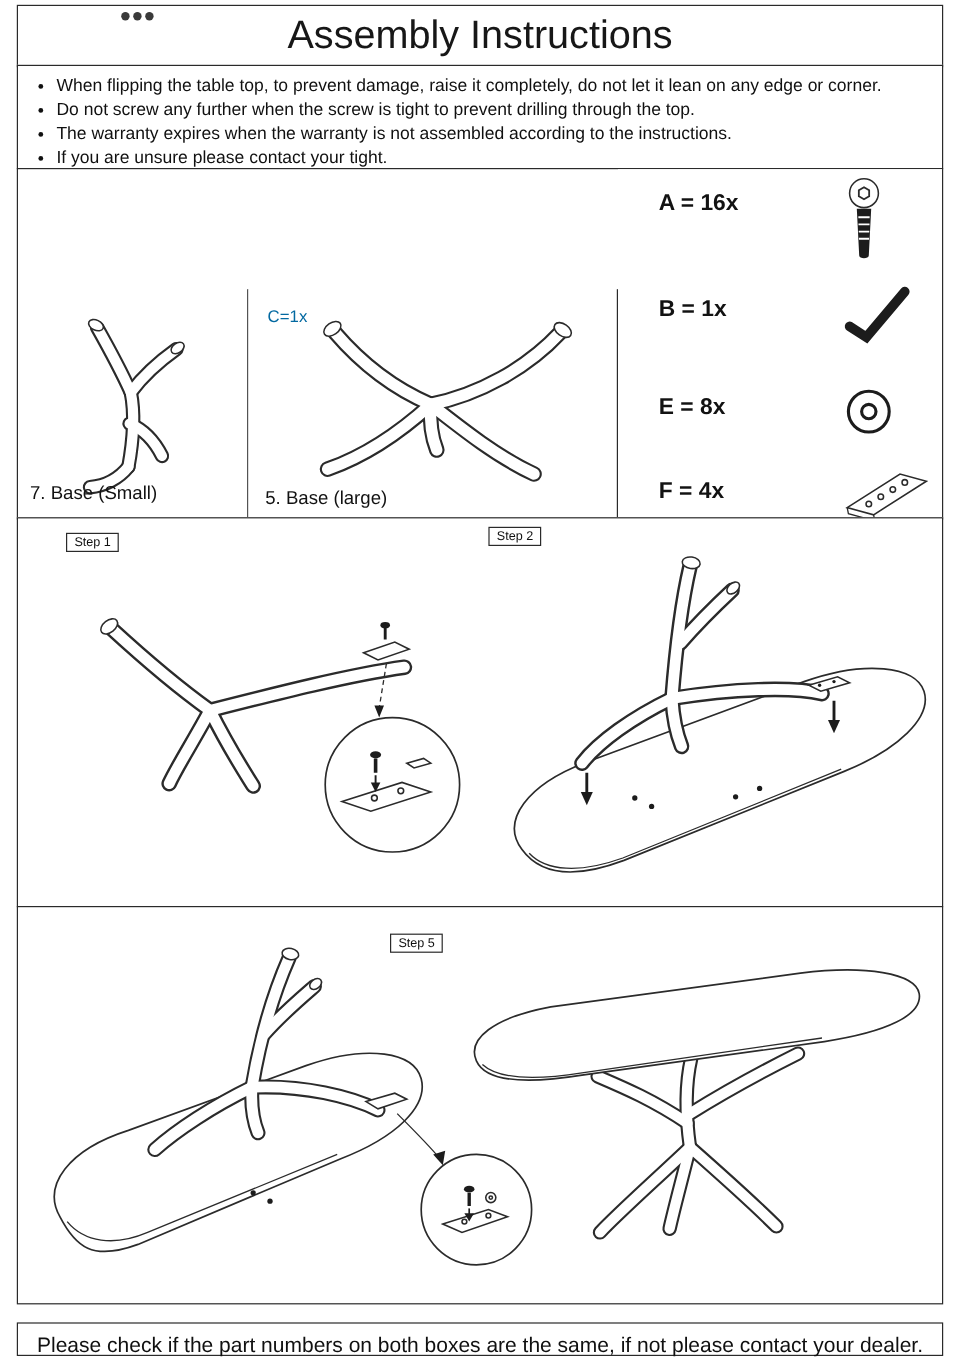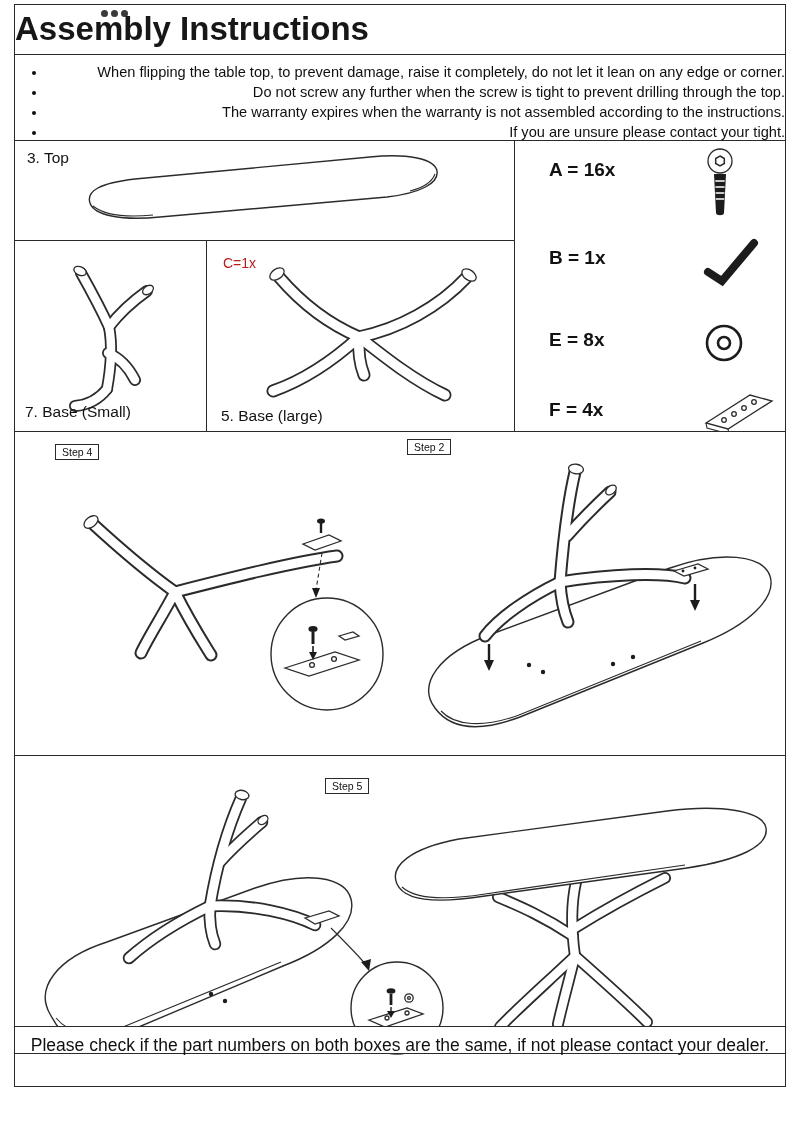--- a/index.html
+++ b/index.html
@@ -8,48 +8,48 @@
           font-family:"Liberation Sans", sans-serif; color:#141414; overflow:hidden; }
   .box { position:absolute; border:1.6px solid #2a2a2a; background:#fff; }
 
   
   #header { left:14px; top:4px; width:772px; height:52px; }
   .logo { position:absolute; left:16px; top:11px; font-size:27px; font-weight:700;
           letter-spacing:-0.6px; color:#1b1b1b; }
   .logo sup { font-size:9px; font-weight:400; vertical-align:super; }
   .logo-dots { position:absolute; left:86px; top:5px; display:flex; gap:3px; }
   .logo-dots span { width:7px; height:7px; border-radius:50%; background:#3a3a3a; display:block; }
-  .title { position:absolute; left:0; right:0; top:5px; text-align:left;
-           font-size:33px; font-weight:700; color:#171717; }
+  .title { position:absolute; left:0; right:0; top:5px; text-align:center;
+           font-size:33px; font-weight:400; color:#171717; }
 
   
   #notes { left:14px; top:54px; width:772px; height:87px; }
-  .notes-list { margin:7px 0 0 0; padding:0 0 0 32px;text-align:right; }
+  .notes-list { margin:7px 0 0 0; padding:0 0 0 32px; }
   .notes-list li { font-size:14.6px; line-height:20px; color:#101010; }
 
   
   #parts { left:14px; top:140px; width:772px; height:293px; }
   .cell { position:absolute; background:#fff; }
   #cell-top   { left:0; top:0; width:500px; height:100px;
                 border-right:1.6px solid #2a2a2a; border-bottom:1.6px solid #2a2a2a; }
   #cell-small { left:0; top:100px; width:192px; height:190px; border-right:1.6px solid #2a2a2a; }
   #cell-large { left:192px; top:100px; width:308px; height:190px; border-right:1.6px solid #2a2a2a; }
   #cell-hw    { left:500px; top:0; width:270px; height:290px; }
   .part-label { position:absolute; font-size:15.5px; color:#121212; }
   #cell-top  .part-label { left:12px; top:8px; }
   #cell-small .part-label { left:10px; bottom:10px; }
   #cell-large .part-label { left:14px; bottom:6px; }
-  .c-note { position:absolute; left:16px; top:14px; font-size:14px; color:#b91c1c; }
+  .c-note { position:absolute; left:16px; top:14px; font-size:14px; color:#0369a1; }
   .hw-label { position:absolute; left:34px; font-size:19px; color:#121212;font-weight:bold; }
   .hw-icon  { position:absolute; left:185px; }
 
   
   #steps12 { left:14px; top:431px; width:772px; height:325px; }
   #step3box { left:14px; top:755px; width:772px; height:332px; }
-  #footerbox { left:14px; top:1026px; width:772px; height:28px; }
+  #footerbox { left:14px; top:1102px; width:772px; height:28px; }
   .footer-text { line-height:36px; text-align:center; font-size:17.5px; color:#101010; }
   .step-tag { position:absolute; border:1px solid #2a2a2a; font-size:10.5px;
               padding:1px 6px; background:#fff; color:#111; }
   #tag-step1 { left:40px; top:12px; }
   #tag-step2 { left:392px; top:7px; }
   #tag-step3 { left:310px; top:22px; }
   .draw { position:absolute; left:0; top:0; }
 
   
   .to { fill:none; stroke:#2b2b2b; stroke-linecap:round; stroke-linejoin:round; }
@@ -77,28 +77,20 @@
     <ul class="notes-list">
       <li>When flipping the table top, to prevent damage, raise it completely, do not let it lean on any edge or corner.</li>
       <li>Do not screw any further when the screw is tight to prevent drilling through the top.</li>
       <li>The warranty expires when the warranty is not assembled according to the instructions.</li>
       <li>If you are unsure please contact your tight.</li>
     </ul>
   </div>
 
   <div class="box" id="parts">
 
-    <div class="cell" id="cell-top">
-      <div class="part-label">3. Top</div>
-      <svg class="draw" width="500" height="98" viewBox="0 0 500 98">
-        <path class="slab" stroke-width="1.3" d="M 75,62 C 71,50 85,42 120,38 L 355,16 C 393,12 420,18 422,30 C 424,42 406,52 372,56 L 145,76 C 105,80 79,74 75,62 Z"></path>
-        <path class="thin" d="M 78,65 C 88,73 108,77 138,74"></path>
-        <path class="thin" d="M 420,33 C 417,41 407,47 395,50"></path>
-      </svg>
-    </div>
 
     <div class="cell" id="cell-small">
       <svg class="draw" width="190" height="188" viewBox="0 0 190 188">
         <g>
           <path class="to" stroke-width="12" d="M 92,148 C 96,126 98,106 94,86"></path>
           <path class="to" stroke-width="12" d="M 92,148 C 84,158 72,164 60,165"></path>
           <path class="to" stroke-width="12" d="M 94,86 C 84,64 75,48 66,32"></path>
           <path class="to" stroke-width="12" d="M 94,86 C 106,70 118,60 132,50"></path>
           <path class="to" stroke-width="12" d="M 93,112 C 105,117 114,127 120,139"></path>
           <path class="ti" stroke-width="8.5" d="M 92,148 C 96,126 98,106 94,86"></path>
@@ -217,21 +209,21 @@
         <path d="M680,152 L680,170" stroke="#1c1c1c" stroke-width="2.4"></path>
         <polygon class="blk" points="675,168 685,168 680,179"></polygon>
         <path d="M474,212 L474,230" stroke="#1c1c1c" stroke-width="2.4"></path>
         <polygon class="blk" points="469,228 479,228 474,239"></polygon>
         <circle class="blk" cx="514" cy="233" r="2.2"></circle>
         <circle class="blk" cx="528" cy="240" r="2.2"></circle>
         <circle class="blk" cx="598" cy="232" r="2.2"></circle>
         <circle class="blk" cx="618" cy="225" r="2.2"></circle>
       </g>
     </svg>
-    <div class="step-tag" id="tag-step1">Step 4</div>
+    <div class="step-tag" id="tag-step1">Step 1</div>
     <div class="step-tag" id="tag-step2">Step 2</div>
   </div>
 
   <div class="box" id="step3box">
     <svg class="draw" width="769" height="329" viewBox="0 0 769 329">
 
       <g>
         <path class="slab" stroke-width="1.5" d="M 35,258 C 20,232 42,202 92,186 L 240,132 C 292,114 330,121 336,143 C 342,166 315,192 268,210 L 100,281 C 62,295 48,283 35,258 Z"></path>
         <path class="thin" d="M 41,262 C 55,279 80,283 108,271 L 266,206"></path>
         <circle class="blk" cx="196" cy="238" r="2.2"></circle>

